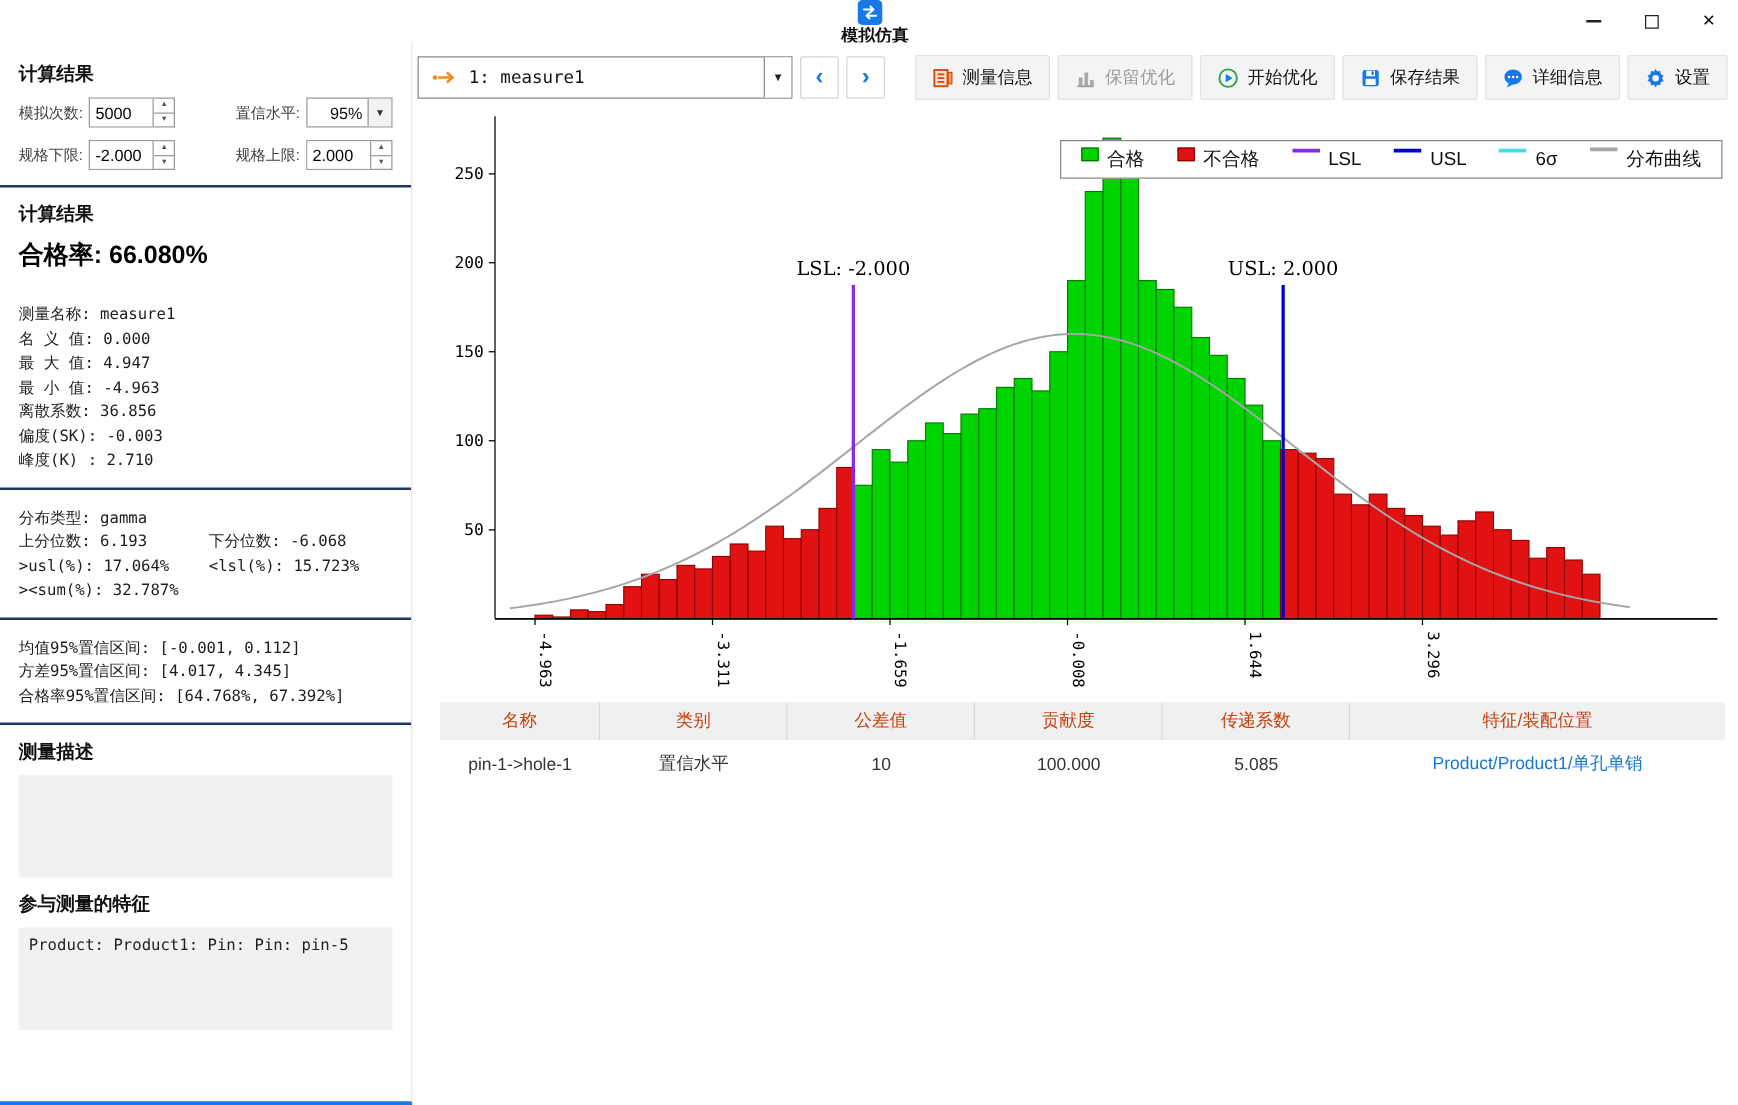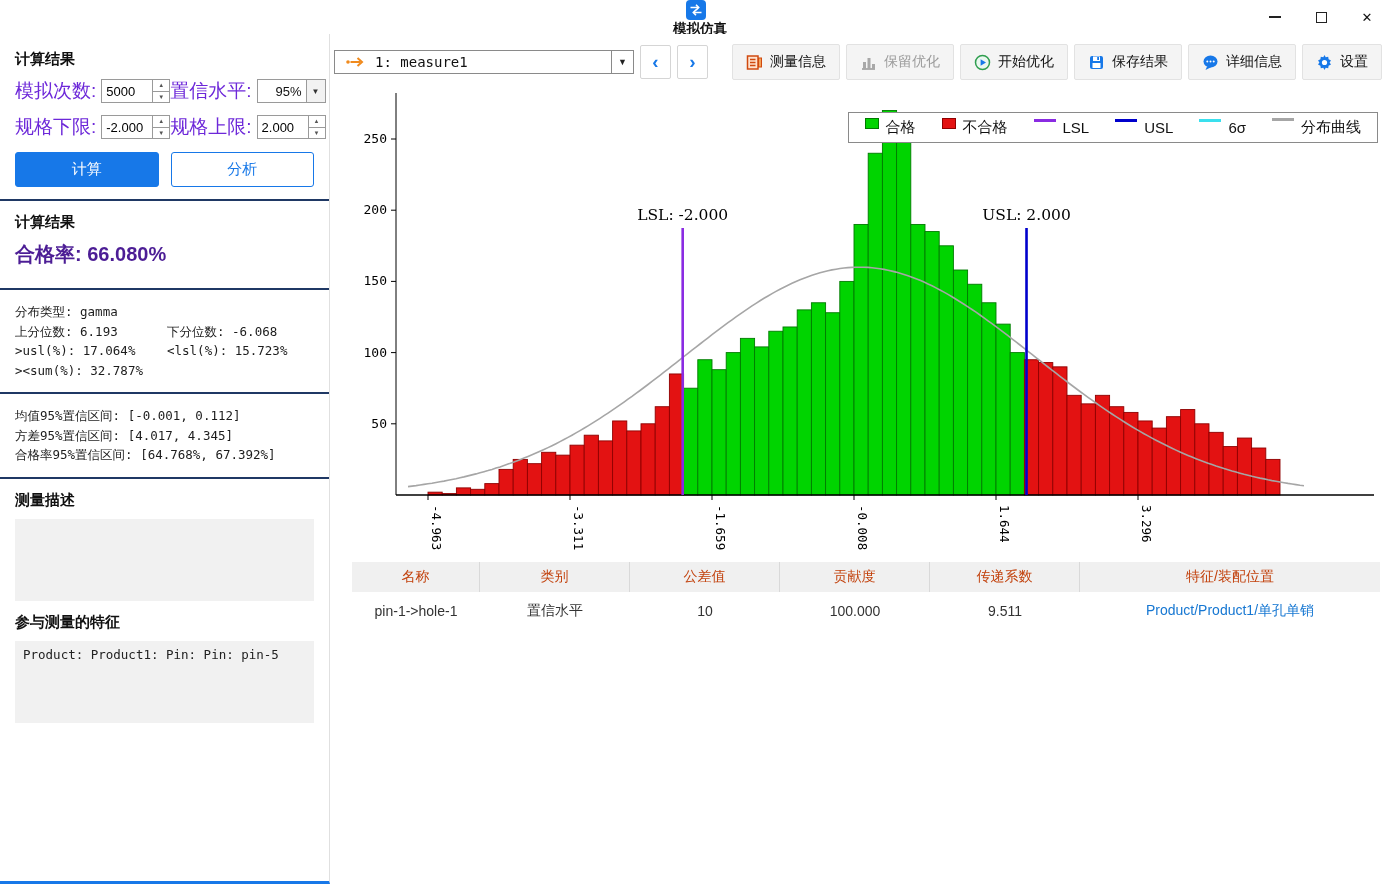--- a/index.html
+++ b/index.html
@@ -14,49 +14,49 @@
   .min-glyph{width:12px;height:1.5px;background:#222;display:block;}
   .max-glyph{width:11px;height:11px;border:1.3px solid #222;display:block;box-sizing:border-box;}
   .close-glyph::before{content:"✕";font-size:13px;color:#111;}
 
   
   .sidebar{position:absolute;left:0;top:34px;width:330px;bottom:0;border-right:1px solid #e0e0e0;
     border-bottom:3px solid #1778e8;padding:10px 15px;box-sizing:border-box;overflow:hidden;background:#fff;}
   .sec-title{font-size:15px;font-weight:bold;color:#101010;margin:6px 0 9px;}
   .param-row{display:flex;justify-content:space-between;margin-bottom:10px;}
   .field{display:flex;align-items:center;gap:5px;}
-  .flabel{font-size:19px;color:#6d28d9;white-space:nowrap;}
+  .flabel{font-size:12px;color:#404040;white-space:nowrap;}
   .spin{display:flex;align-items:stretch;border:1px solid #9a9a9a;height:24px;background:#fff;box-sizing:border-box;}
   .spin input{border:none;outline:none;width:42px;font-size:13px;padding:0 4px;font-family:inherit;}
   .arrows{width:16px;border-left:1px solid #9a9a9a;display:flex;flex-direction:column;}
   .arrows i{flex:1;font-style:normal;display:flex;align-items:center;justify-content:center;font-size:6px;color:#555;line-height:1;}
   .arrows i:first-child{border-bottom:1px solid #9a9a9a;}
   .arrows .up::before{content:"▲";} .arrows .down::before{content:"▼";}
   .combo-sm{display:flex;align-items:center;border:1px solid #9a9a9a;height:24px;box-sizing:border-box;background:#fff;}
   .combo-sm .val{width:40px;font-size:13px;padding:0 4px;text-align:right;}
   .combo-sm .drop{width:18px;align-self:stretch;border-left:1px solid #9a9a9a;display:flex;align-items:center;justify-content:center;background:#f2f2f2;}
   .combo-sm .drop::before{content:"▼";font-size:8px;color:#333;}
   .btn-row{display:flex;gap:12px;margin:12px 0 2px;}
   .btn-primary{flex:1;height:35px;background:#1778e8;border:1px solid #1778e8;color:#fff;font-size:15px;border-radius:3px;font-family:inherit;cursor:pointer;}
   .btn-outline{flex:1;height:35px;background:#fff;border:1px solid #1778e8;color:#1778e8;font-size:15px;border-radius:3px;font-family:inherit;cursor:pointer;}
   .divider{height:2px;background:#1f3864;margin:12px -15px;}
-  .pass-rate{font-size:20px;font-weight:bold;color:#4c1d95;margin:2px 0 8px;}
+  .pass-rate{font-size:20px;font-weight:bold;color:#000000;margin:2px 0 24px;}
   .mono,.stat-line{font-family:"DejaVu Sans Mono","Liberation Mono",monospace;font-size:12.5px;color:#1c1c1c;line-height:19.5px;}
   .stat-line{white-space:pre;}
   .stats{display:flex;}
   .stats .c1{width:152px;}
   .stats .c2{flex:1;}
   .two-col{display:grid;grid-template-columns:152px 1fr;}
   .memo{display:block;width:100%;height:82px;background:#f1f1f1;border:none;resize:none;box-sizing:border-box;
     margin:2px 0 12px;padding:6px 8px;font-family:"DejaVu Sans Mono","Liberation Mono",monospace;font-size:12.5px;color:#222;outline:none;}
 
   
   .main{position:absolute;left:330px;top:34px;right:0;bottom:0;background:#fff;}
   .toolbar{position:absolute;left:4px;top:10px;right:8px;display:flex;align-items:center;gap:6px;}
-  .measure-combo{width:300px;height:24px;border:1px solid #8a8a8a;display:flex;align-items:center;box-sizing:border-box;background:#fff;}
+  .measure-combo{width:300px;height:34px;border:1px solid #8a8a8a;display:flex;align-items:center;box-sizing:border-box;background:#fff;}
   .combo-arrow{margin:0 8px 0 10px;display:flex;}
   .combo-value{flex:1;font-size:14px;font-family:"DejaVu Sans Mono","Liberation Mono",monospace;color:#111;}
   .combo-drop{width:21px;align-self:stretch;border-left:1px solid #8a8a8a;display:flex;align-items:center;justify-content:center;background:#fff;}
   .combo-drop::before{content:"▼";font-size:9px;color:#222;}
   .nav-btn{width:31px;height:34px;background:#fff;border:1px solid #d5d5d5;color:#1778e8;font-size:19px;font-weight:bold;
     border-radius:2px;cursor:pointer;display:flex;align-items:center;justify-content:center;font-family:inherit;padding:0;}
   .toolbar-spacer{flex:1;}
   .tb-btn{height:36px;display:flex;align-items:center;gap:7px;padding:0 13px;background:#f4f4f4;border:1px solid #e2e2e2;
     border-radius:2px;font-size:14px;color:#111;cursor:pointer;font-family:inherit;white-space:nowrap;}
   .tb-btn.disabled{color:#9b9b9b;}
@@ -142,34 +142,39 @@
       <span class="spin">
         <input value="2.000" style="">
         <span class="arrows">
             <i class="up"></i>
             <i class="down"></i>
           </span>
       </span>
     </div>
   </div>
 
-  <div class="btn-row">
-    <button class="btn-primary">计算</button>
-    <button class="btn-outline">分析</button>
-  </div>
 
   <div class="divider"></div>
 
   <div class="sec-title">计算结果</div>
   <div class="pass-rate">
     <span>合格率:</span>
     <span>66.080%</span>
   </div>
 
   <div class="stats">
+    <div class="c1">
+      <div class="stat-line">测量名称: measure1</div>
+      <div class="stat-line">名 义 值: 0.000</div>
+      <div class="stat-line">最 大 值: 4.947</div>
+      <div class="stat-line">最 小 值: -4.963</div>
+      <div class="stat-line">离散系数: 36.856</div>
+      <div class="stat-line">偏度(SK): -0.003</div>
+      <div class="stat-line">峰度(K) : 2.710</div>
+    </div>
   </div>
 
   <div class="divider"></div>
 
   <div>
     <div class="stat-line">分布类型: gamma</div>
     <div class="two-col">
       <div class="stat-line">上分位数: 6.193</div>
       <div class="stat-line">下分位数: -6.068</div>
       <div class="stat-line">&gt;usl(%): 17.064%</div>
@@ -409,17 +414,17 @@
       <div class="th">公差值</div>
       <div class="th">贡献度</div>
       <div class="th">传递系数</div>
       <div class="th">特征/装配位置</div>
     </div>
     <div class="trow">
       <div class="td">pin-1-&gt;hole-1</div>
       <div class="td">置信水平</div>
       <div class="td">10</div>
       <div class="td">100.000</div>
-      <div class="td">9.511</div>
+      <div class="td">5.085</div>
       <div class="td link">Product/Product1/单孔单销</div>
     </div>
   </div>
 </div>
 
 </body></html>

